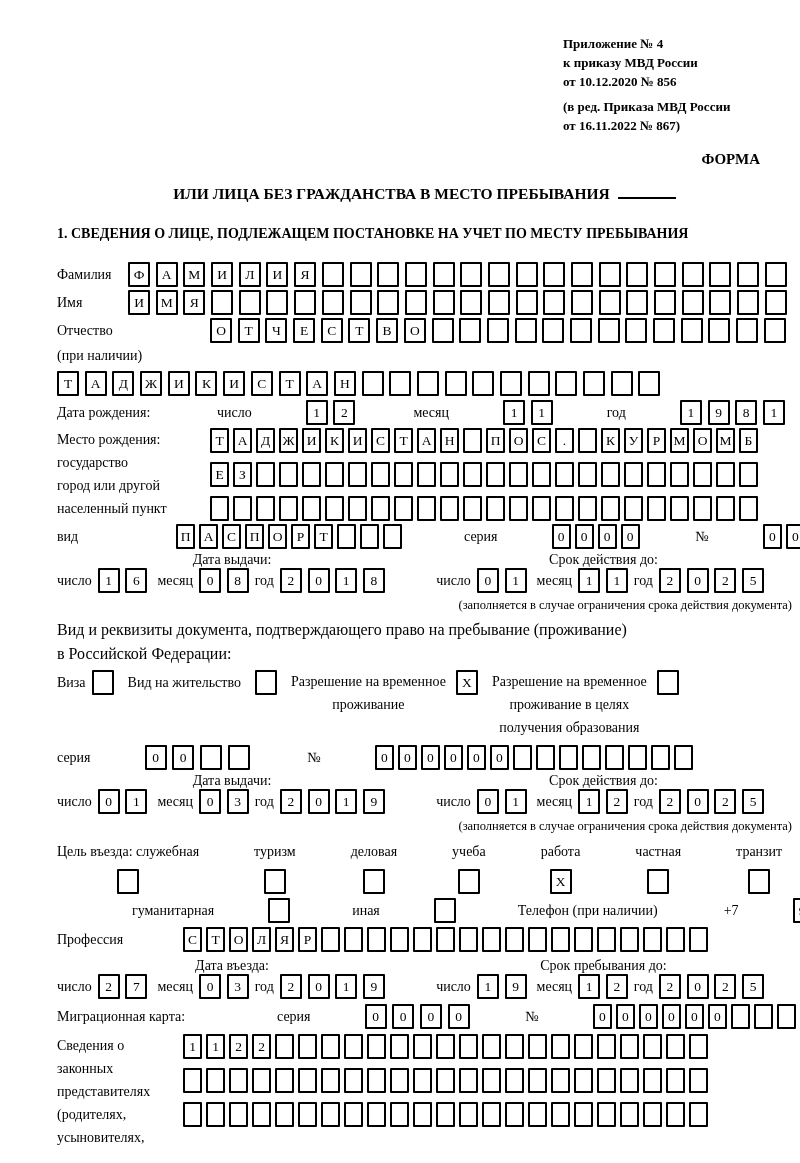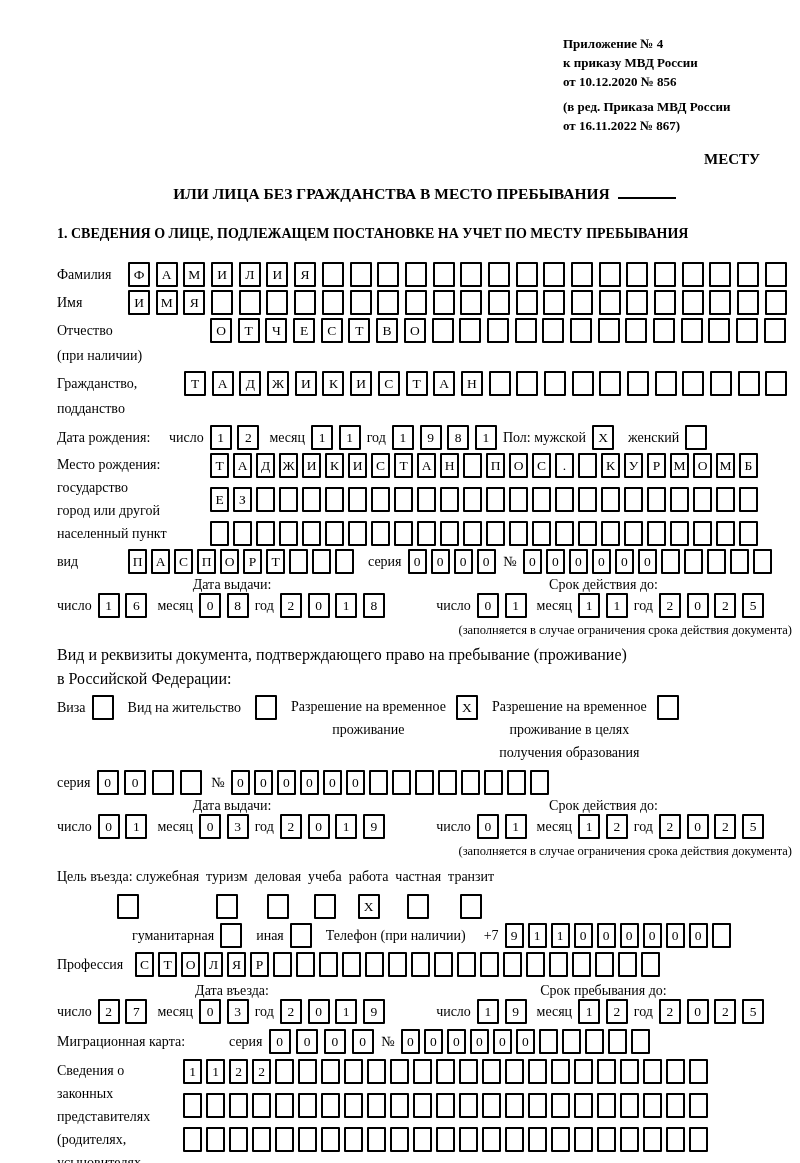--- a/index.html
+++ b/index.html
@@ -15,21 +15,21 @@
   .appendix { margin-left: 506px; font-size: 13px; line-height: 19px; font-weight: bold; }
   .appendix .g { margin-top: 6px; }
   .forma { text-align: right; padding-right: 32px; font-weight: bold; font-size: 15px; margin-top: 16px; }
 
   .title { text-align: center; font-weight: bold; font-size: 15.5px; line-height: 24px; margin-top: 14px; }
   .title .uline { display: inline-block; width: 58px; border-bottom: 2px solid #000; margin-left: 8px; }
   .sec { font-weight: bold; font-size: 14px; margin-top: 20px; margin-bottom: 20px; }
 
   
   .row { display: flex; align-items: flex-start; margin-bottom: 3px; }
-  .row.c { align-items: flex-start; }
+  .row.c { align-items: flex-start; gap: 48px; }
   .lbl { font-size: 14px; line-height: 25px; flex-shrink: 0; }
   .lbl2 { font-size: 14px; line-height: 25px; }
   .cells { display: flex; gap: 5.7px; flex-shrink: 0; }
   .cells.sm { gap: 4px; }
   .cell {
     width: 22px; height: 25px; border: 2px solid #000; border-radius: 1px;
     display: flex; align-items: center; justify-content: center;
     font-size: 13.5px; flex-shrink: 0; background: #fff;
   }
   .cells.sm .cell { width: 19px; }
@@ -60,21 +60,21 @@
 
 <div class="page">
 
   <div class="appendix">
     <div>Приложение № 4</div>
     <div>к приказу МВД России</div>
     <div>от 10.12.2020 № 856</div>
     <div class="g">(в ред. Приказа МВД России</div>
     <div>от 16.11.2022 № 867)</div>
   </div>
-  <div class="forma">МЕСТУ</div>
+  <div class="forma">ФОРМА</div>
 
   <div class="title">
     <div>
       <span>ИЛИ ЛИЦА БЕЗ ГРАЖДАНСТВА В МЕСТО ПРЕБЫВАНИЯ</span><span class="uline"></span>
     </div>
   </div>
 
   <div class="sec">1. СВЕДЕНИЯ О ЛИЦЕ, ПОДЛЕЖАЩЕМ ПОСТАНОВКЕ НА УЧЕТ ПО МЕСТУ ПРЕБЫВАНИЯ</div>
 
   <div class="row">
@@ -161,24 +161,20 @@
         <span class="cell"></span>
         <span class="cell"></span>
         <span class="cell"></span>
         <span class="cell"></span>
         <span class="cell"></span>
         <span class="cell"></span>
       </div>
   </div>
 
   <div class="row">
-    <div class="w127">
-      <div class="lbl2">Гражданство,</div>
-      <div class="lbl2">подданство</div>
-    </div>
     <div class="cells">
         <span class="cell">Т</span>
         <span class="cell">А</span>
         <span class="cell">Д</span>
         <span class="cell">Ж</span>
         <span class="cell">И</span>
         <span class="cell">К</span>
         <span class="cell">И</span>
         <span class="cell">С</span>
         <span class="cell">Т</span>

